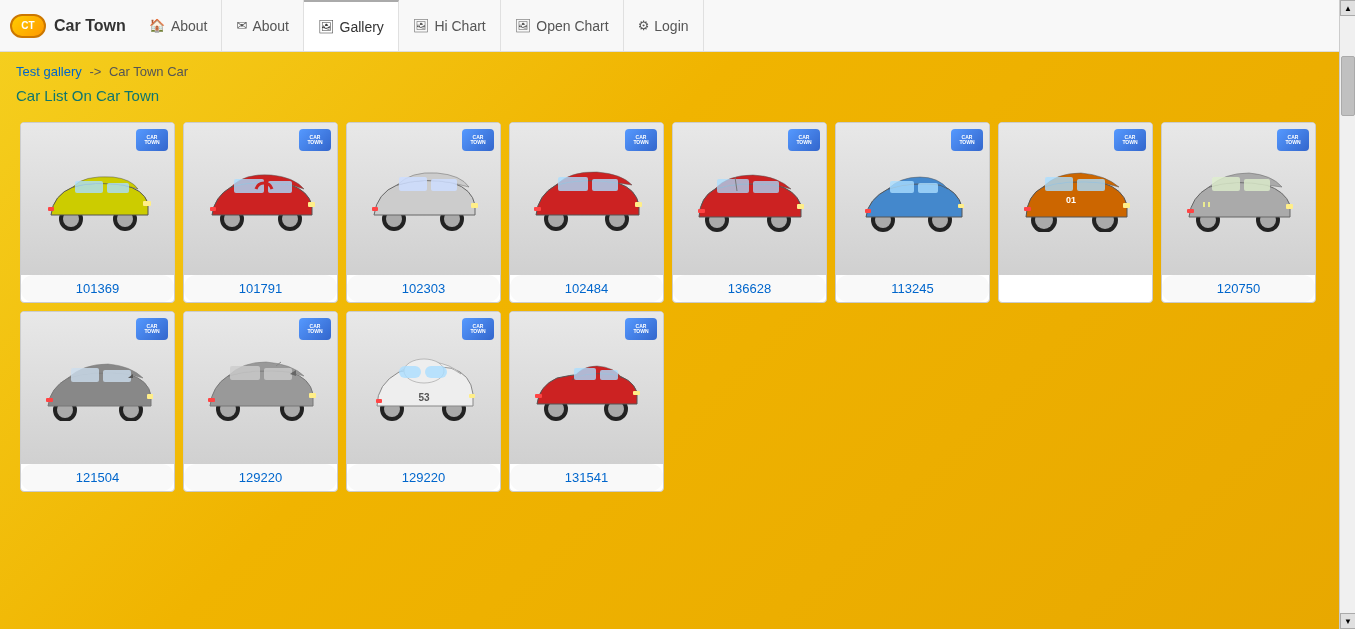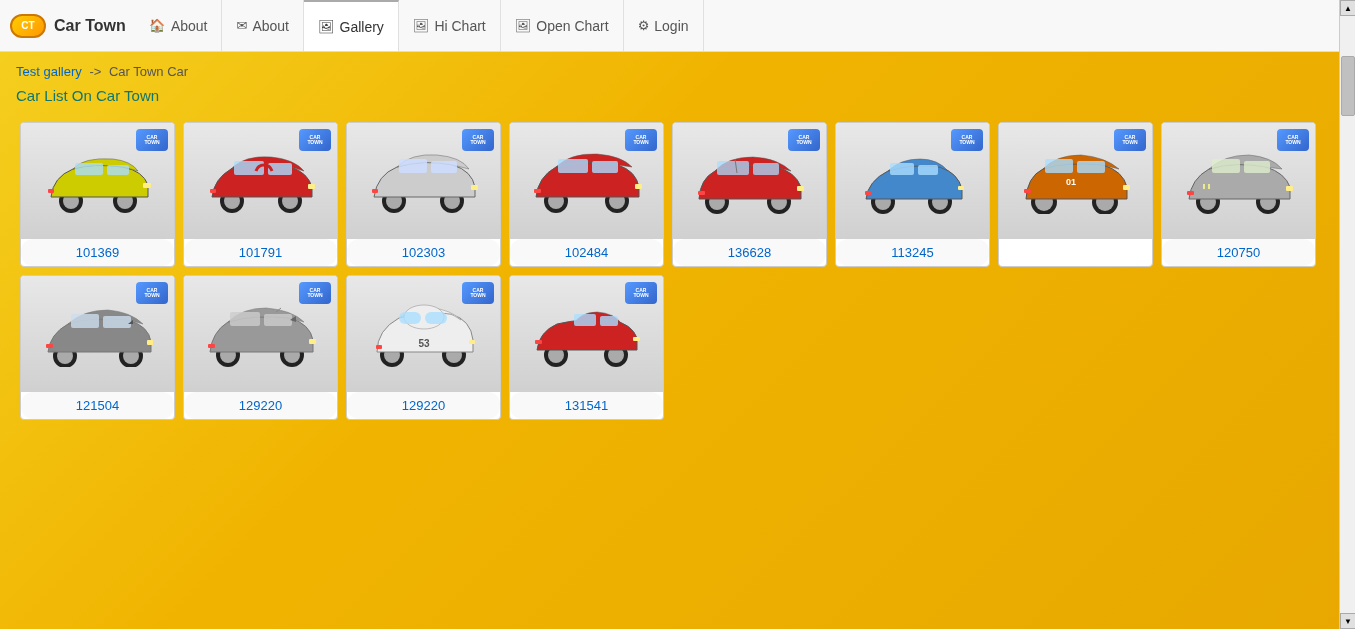--- a/index.html
+++ b/index.html
@@ -107,21 +107,21 @@
       border: 1px solid #ccc;
       margin: 4px;
       border-radius: 4px;
       overflow: hidden;
       cursor: pointer;
     }
 
     .car-card-inner {
       background: linear-gradient(180deg, #e8e8e8 0%, #d0d0d0 100%);
       position: relative;
-      height: 116px;
+      height: 152px;
       display: flex;
       align-items: center;
       justify-content: center;
     }
 
     .car-badge {
       position: absolute;
       top: 6px;
       right: 6px;
       width: 32px;

